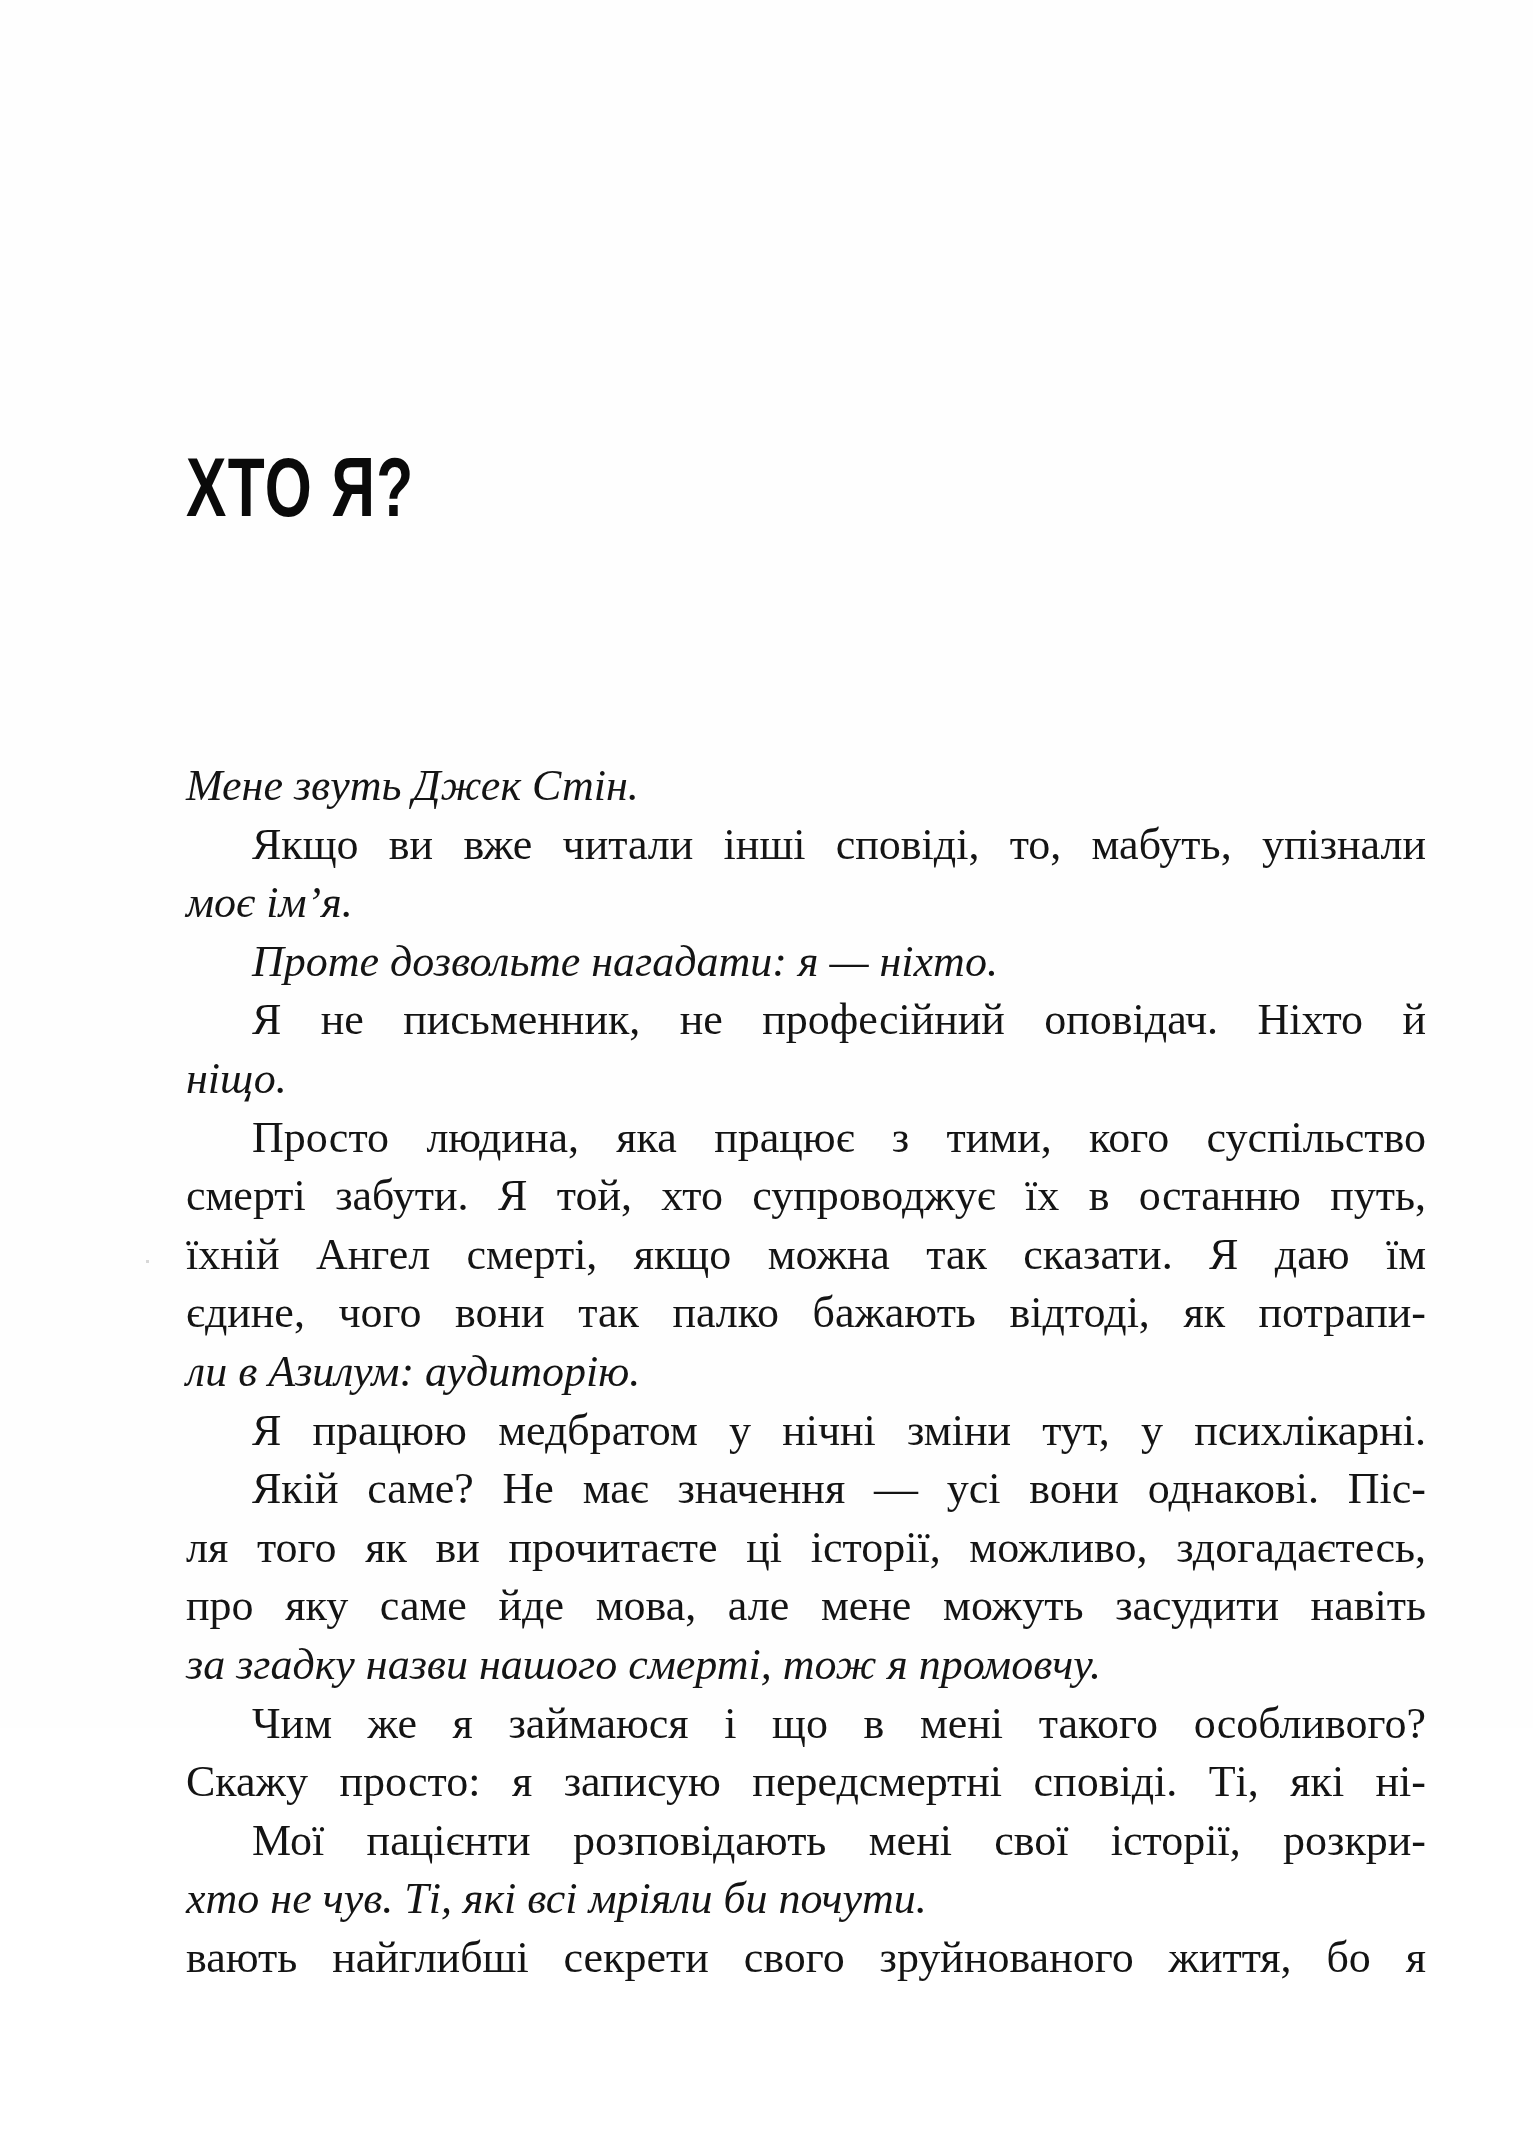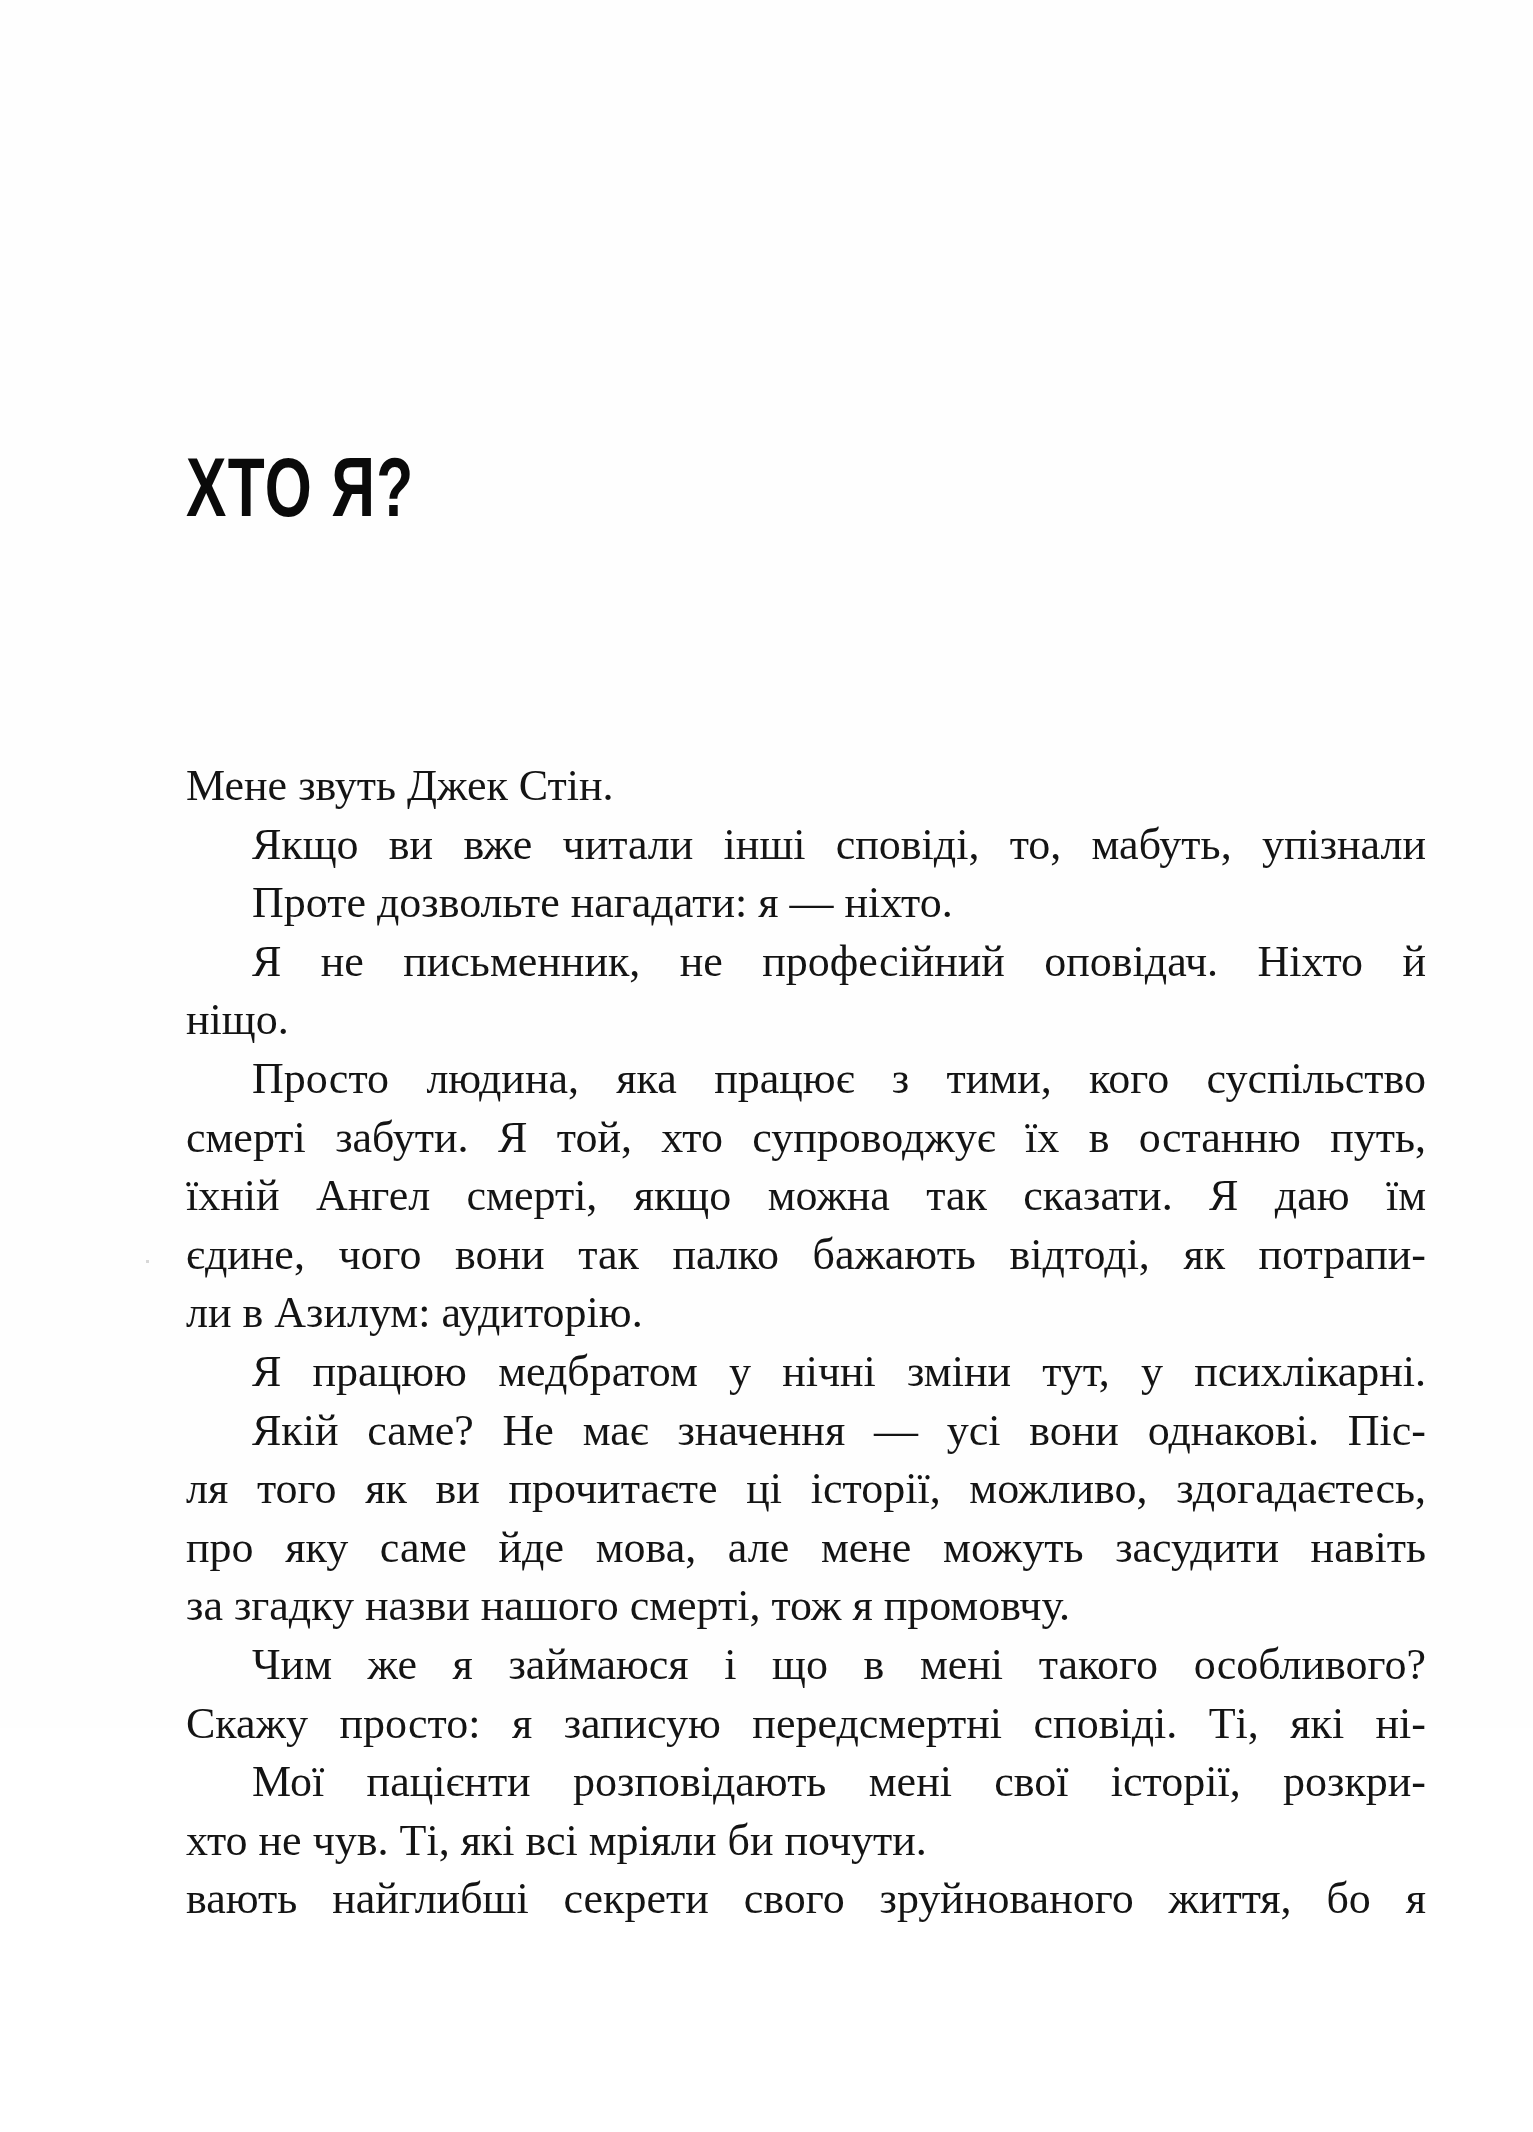--- a/index.html
+++ b/index.html
@@ -46,39 +46,40 @@
       color: #141414;
     }
     .line {
       display: block;
       height: 58.6px;
       white-space: nowrap;
       text-align: justify;
       text-align-last: justify;
     }
     .line.indent { padding-left: 66px; }
-    .line.last { text-align-last: left; }
+    .line.last { text-align-last: left; font-style: italic; }
     .margin-mark {
       position: absolute;
       left: 146px;
       top: 1260px;
       width: 3px;
       height: 3px;
       background: #d8d8d8;
     }
   </style>
 </head>
 <body>
 
 <div class="page">
   <div class="chapter-title">ХТО Я?</div>
 
   <div class="body-text">
     <span class="line last">Мене звуть Джек Стін.</span>
     <span class="line indent">Якщо ви вже читали інші сповіді, то, мабуть, упізнали</span>
+    <span class="line last">моє ім’я.</span>
     <span class="line indent last">Проте дозвольте нагадати: я — ніхто.</span>
     <span class="line indent">Я не письменник, не професійний оповідач. Ніхто й</span>
     <span class="line last">ніщо.</span>
     <span class="line indent">Просто людина, яка працює з тими, кого суспільство</span>
     <span class="line">смерті забути. Я той, хто супроводжує їх в останню путь,</span>
     <span class="line">їхній Ангел смерті, якщо можна так сказати. Я даю їм</span>
     <span class="line">єдине, чого вони так палко бажають відтоді, як потрапи-</span>
     <span class="line last">ли в Азилум: аудиторію.</span>
     <span class="line indent">Я працюю медбратом у нічні зміни тут, у психлікарні.</span>
     <span class="line indent">Якій саме? Не має значення — усі вони однакові. Піс-</span>

